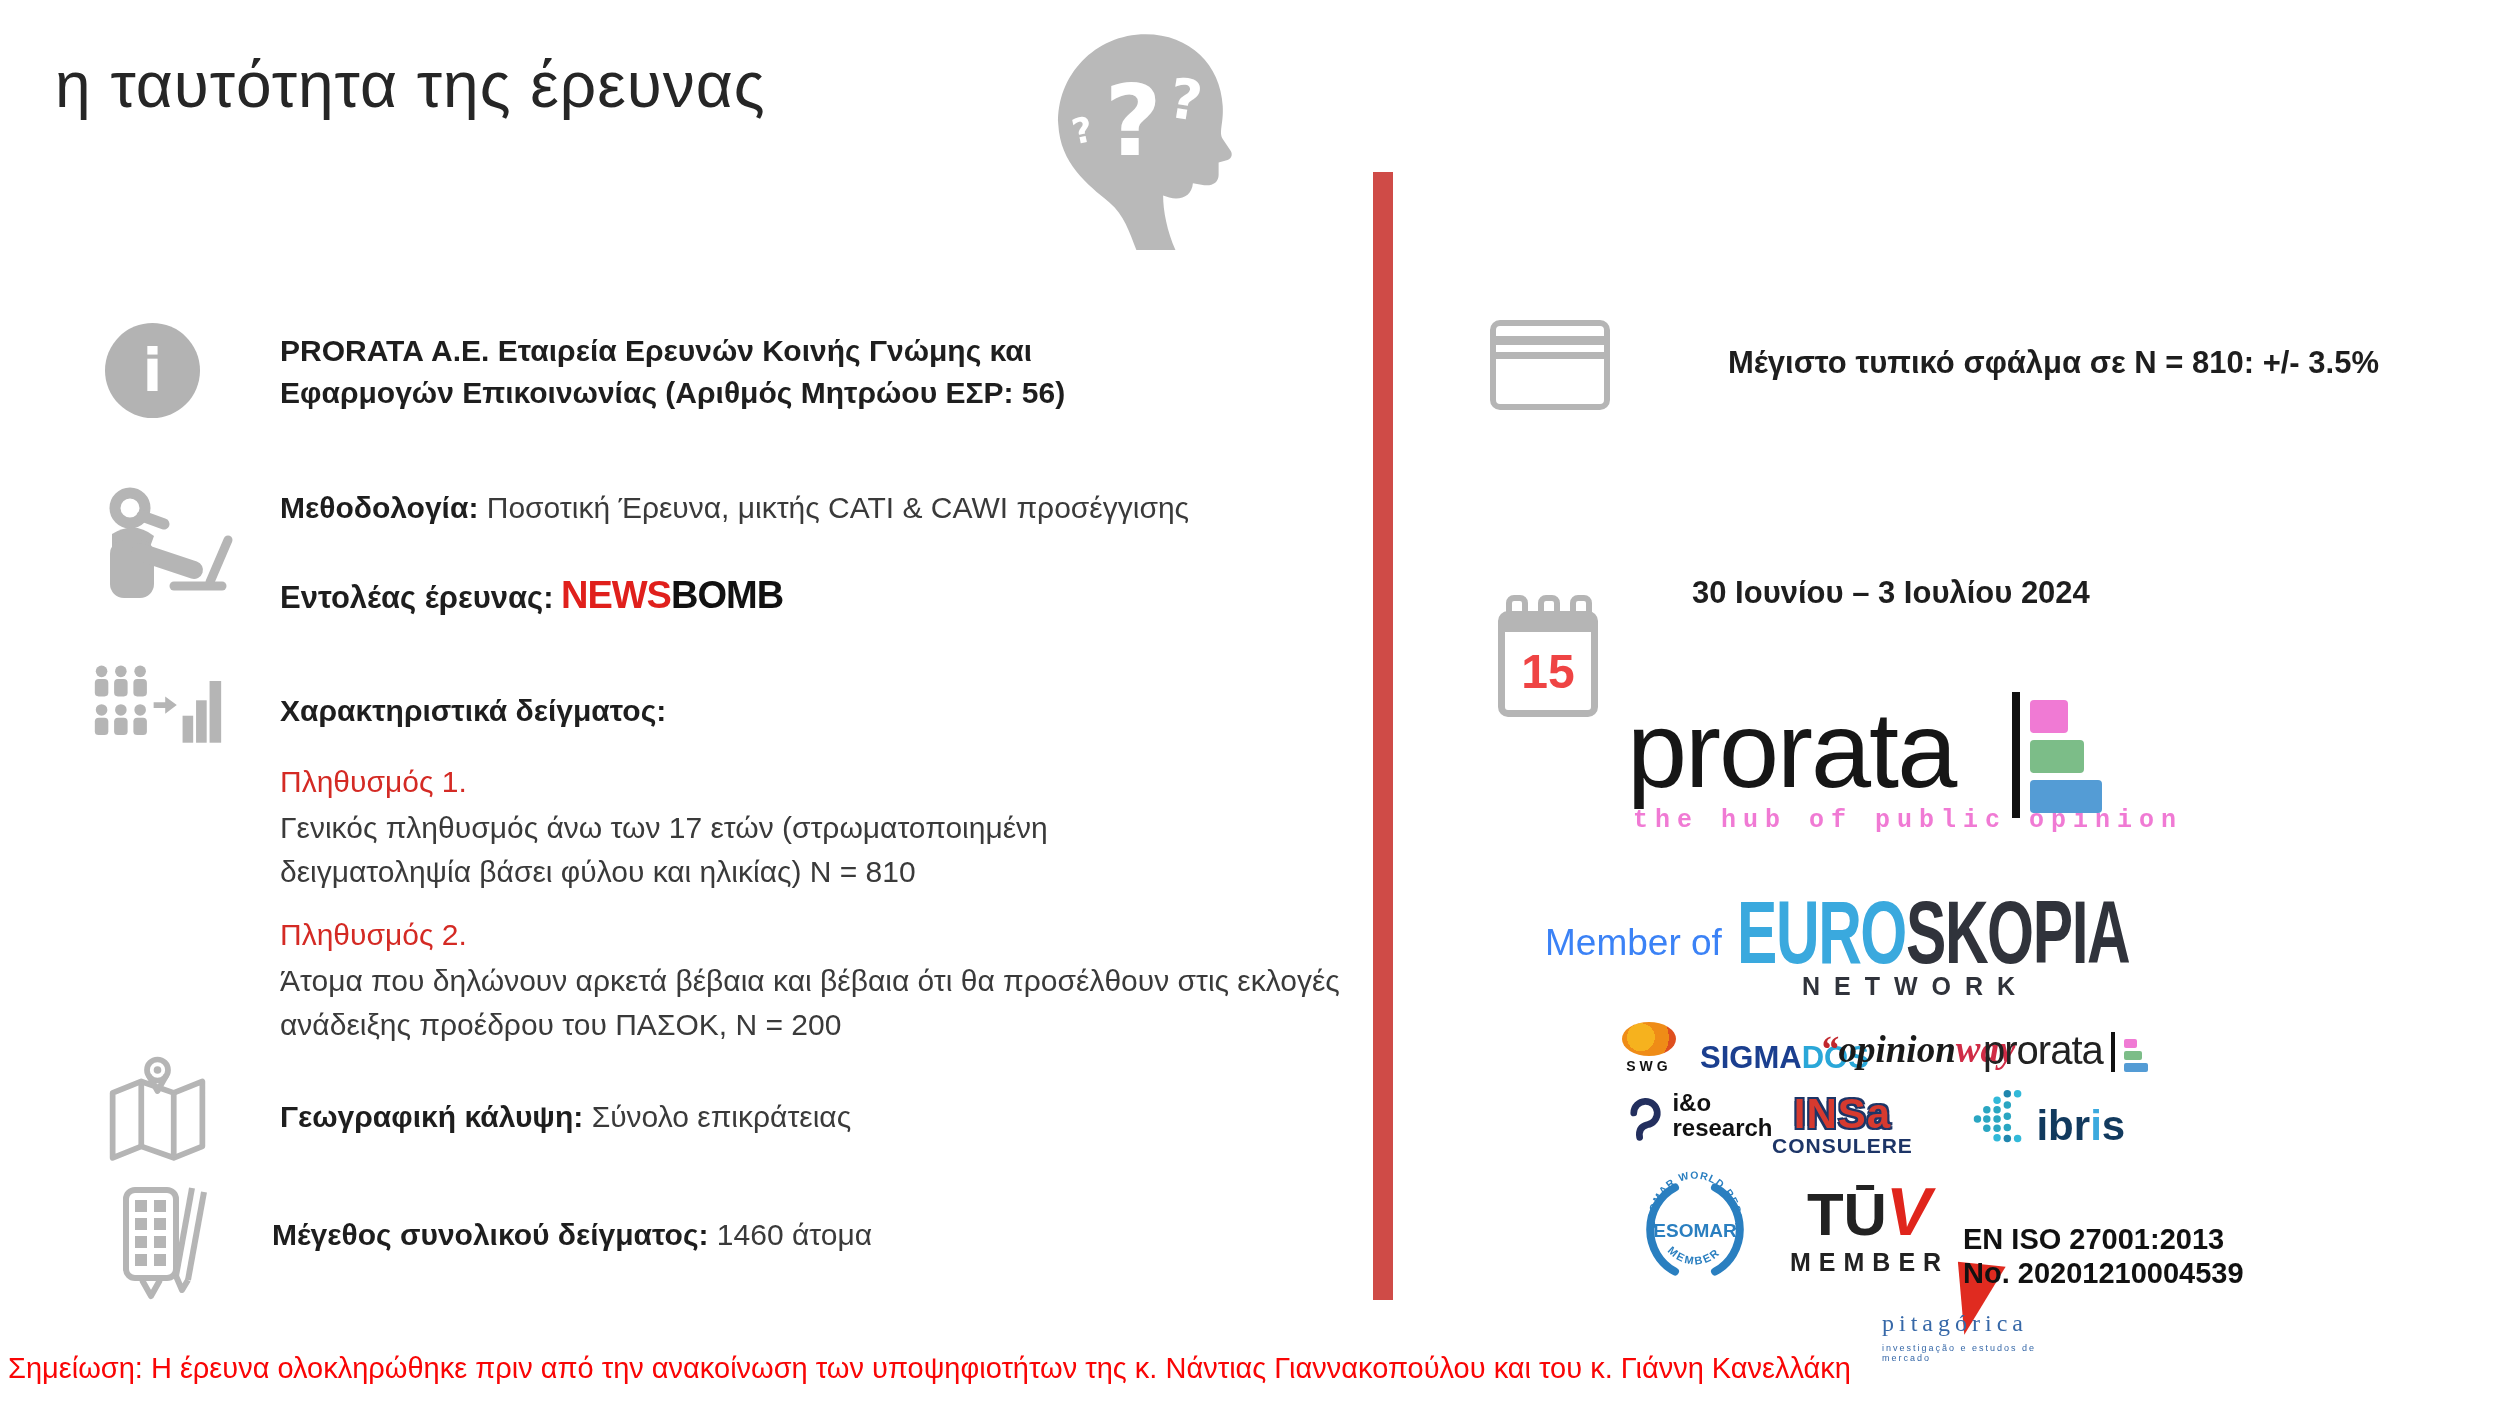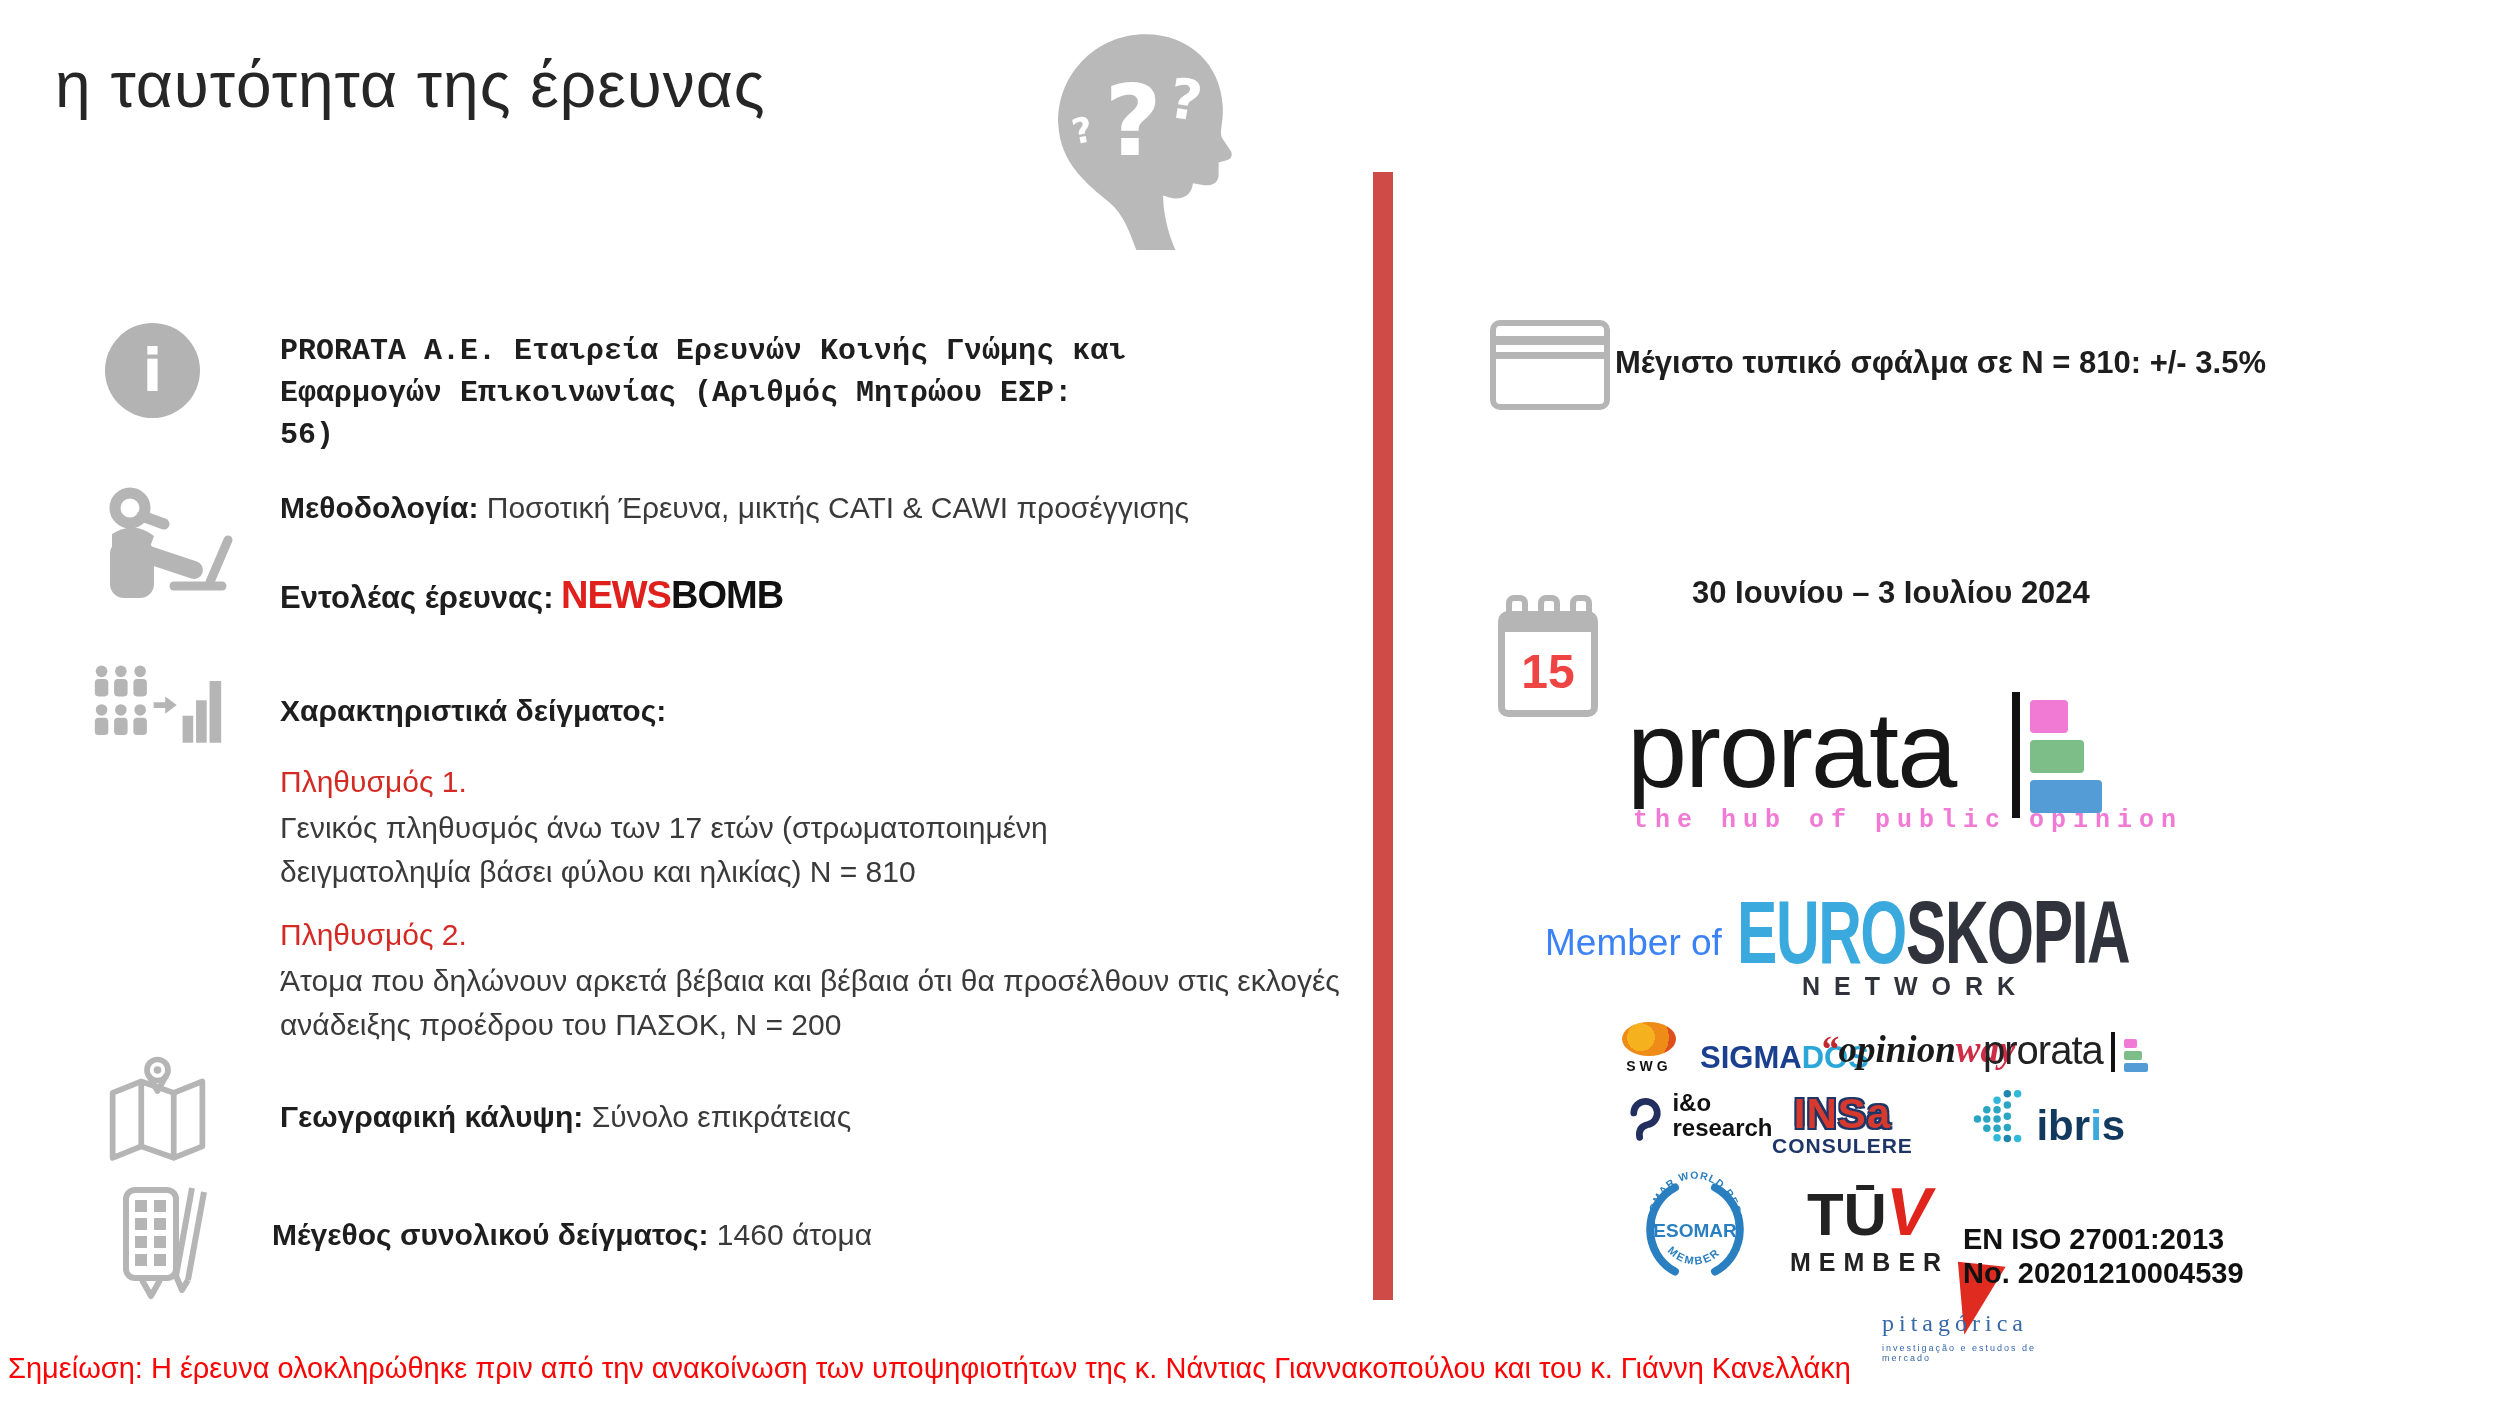--- a/index.html
+++ b/index.html
@@ -109,21 +109,21 @@
       <path fill="#b9b9b9" d="M95,4 C138,4 168,34 170,74 C171,91 166,99 170,106 L178,118 C180,122 178,126 173,127 L166,129 L166,141 C166,148 160,152 152,151 L141,149 C140,161 130,166 118,163 L112,161 C112,176 116,196 124,214 L86,214 C79,196 74,180 60,168 C38,150 12,130 10,92 C8,44 46,4 95,4 Z"></path>
       <text x="55" y="122" font-size="96" font-weight="bold" fill="#fff" font-family="DejaVu Sans, sans-serif">?</text>
       <text x="118" y="86" font-size="54" font-weight="bold" fill="#fff" font-family="DejaVu Sans, sans-serif" transform="rotate(9 130 70)">?</text>
       <text x="24" y="110" font-size="34" font-weight="bold" fill="#fff" font-family="DejaVu Sans, sans-serif" transform="rotate(-12 32 100)">?</text>
     </svg>
   </div>
 
   <div class="abs divider"></div>
 
   <div class="abs info-circle" style="left:105px;top:323px;"></div>
-  <div class="abs trow b" style="left:280px;top:330px;width:850px;font-family:Liberation Mono, monospace;">PRORATA Α.Ε. Εταιρεία Ερευνών Κοινής Γνώμης και Εφαρμογών Επικοινωνίας (Αριθμός Μητρώου ΕΣΡ: 56)</div>
+  <div class="abs trow b" style="left:280px;top:330px;width:850px;">PRORATA Α.Ε. Εταιρεία Ερευνών Κοινής Γνώμης και Εφαρμογών Επικοινωνίας (Αριθμός Μητρώου ΕΣΡ: 56)</div>
 
   <div class="abs gicon" style="left:92px;top:478px;">
     <svg width="145" height="125" viewBox="0 0 145 125">
       <g fill="none" stroke="#b5b5b5" stroke-linecap="round">
         <circle cx="38" cy="30" r="15" stroke-width="11"></circle>
         <path d="M50,38 L72,46" stroke-width="11"></path>
       </g>
       <path fill="#b5b5b5" d="M20,56 q22,-14 42,2 l-8,22 q-16,8 -34,2 z"></path>
       <rect x="18" y="62" width="44" height="58" rx="14" fill="#b5b5b5"></rect>
       <path d="M48,74 L102,92" stroke="#b5b5b5" stroke-width="18" stroke-linecap="round"></path>
@@ -213,21 +213,21 @@
   </div>
   <div class="abs trow" style="left:272px;top:1214px;">
     <span class="b">Μέγεθος συνολικού δείγματος:</span>
     <span class="val">1460 άτομα</span>
   </div>
 
   <div class="abs card-icon" style="left:1490px;top:320px;">
     <span class="l1"></span>
       <span class="l2"></span>
   </div>
-  <div class="abs trow b" style="left:1615px;top:342px;font-size:31px;">Μέγιστο τυπικό σφάλμα σε Ν = 810: +/- 3.5%</div>
+  <div class="abs trow b" style="left:1728px;top:342px;font-size:31px;">Μέγιστο τυπικό σφάλμα σε Ν = 810: +/- 3.5%</div>
 
   <div class="abs cal" style="left:1498px;top:505px;">
     <span class="ring" style="left:8px;"></span>
     <span class="ring" style="left:40px;"></span>
     <span class="ring" style="left:72px;"></span>
     <span class="body">
         <span class="hdr"></span>
       <span class="day">15</span>
     </span>
   </div>

